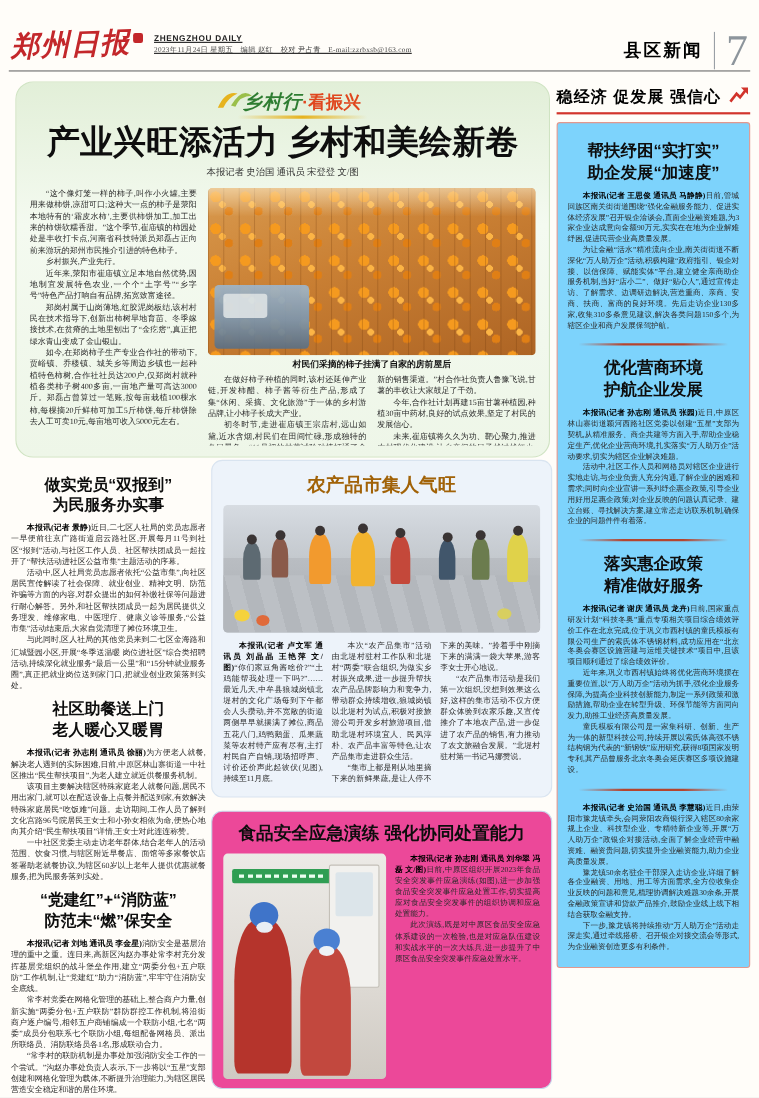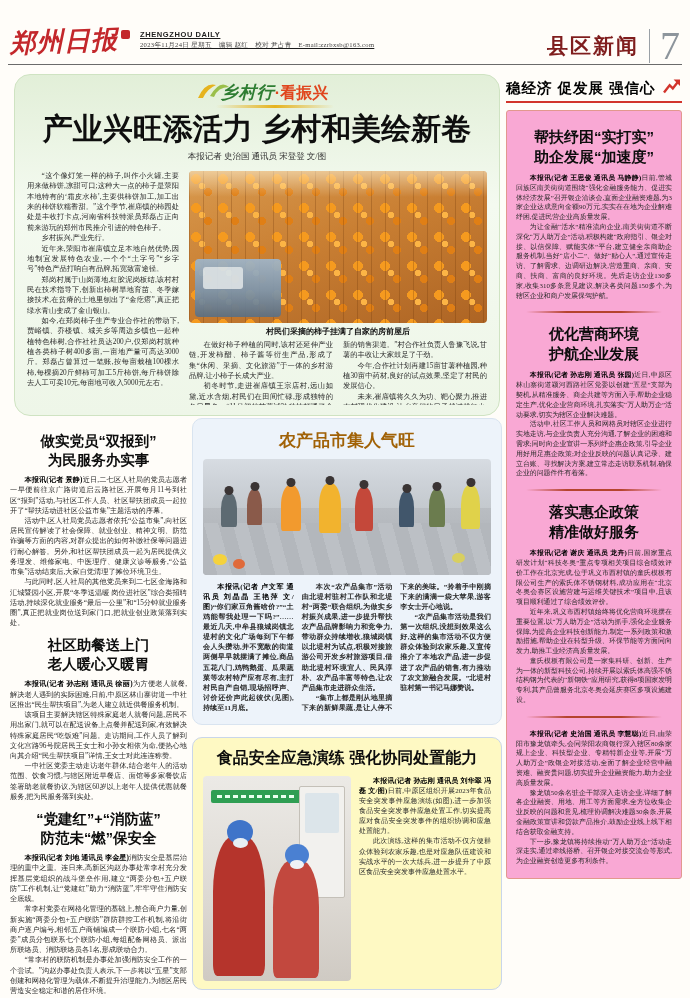--- a/index.html
+++ b/index.html
@@ -9,21 +9,21 @@
   
   .masthead{position:absolute;left:10px;top:28px;right:10px;height:36px;}
   .logo-wrap{position:absolute;left:0;top:0;display:flex;align-items:flex-start;}
   .logo{font-family:"DejaVu Serif",serif;font-style:italic;font-weight:bold;
         font-size:26px;color:#c3272b;letter-spacing:1px;transform:rotate(-2deg);line-height:1;}
   .logo-seal{width:9px;height:9px;background:#c3272b;border-radius:2px;margin:2px 0 0 3px;}
   .mast-info{margin-left:10px;padding-top:2px;text-decoration:underline;}
   .mast-en{font-family:"Liberation Sans",sans-serif;font-size:7.5px;font-weight:bold;color:#222;letter-spacing:.6px;}
   .mast-date{font-size:6.6px;color:#444;margin-top:2px;letter-spacing:.3px;}
   .section-wrap{position:absolute;right:0;top:0;display:flex;align-items:center;height:36px;}
-  .section-title{font-family:"Liberation Sans",sans-serif;font-weight:900;font-size:21px;color:#7f1d1d;letter-spacing:2px;}
+  .section-title{font-family:"Liberation Sans",sans-serif;font-weight:900;font-size:16px;color:#000000;letter-spacing:2px;}
   .section-div{width:1px;height:34px;background:#9aa0a6;margin:0 10px;}
   .page-num{font-family:"Liberation Serif",serif;font-size:40px;color:#8d959c;line-height:36px;}
   .mast-rule{position:absolute;left:8px;right:8px;top:64px;height:1px;background:#6b6b6b;}
 
   
   .lead-panel{position:absolute;left:14px;top:74px;width:486px;height:342px;border-radius:16px;
               background:linear-gradient(180deg,#e2efd8 0%,#f4faf0 38%,#eef6e8 100%);
               border:1px solid #cfe3c2;box-sizing:border-box;}
   .kicker{position:absolute;left:0;right:0;top:6px;text-align:center;height:24px;padding-left:35px;}
   .kicker-leaves{position:absolute;left:50%;top:-2px;transform:translateX(-64px);}
@@ -72,43 +72,43 @@
   .market-box{background:#edf3fa;border:1px solid #d9e4f0;border-radius:10px;padding:8px 10px;box-sizing:border-box;}
   .market-title{font-family:"Liberation Sans",sans-serif;font-weight:900;font-size:17px;text-align:center;margin:2px 0 7px;color:#a16207;}
   .photo-market{position:relative;height:116px;border-radius:4px;overflow:hidden;
     background:linear-gradient(180deg,#d7dce2 0%,#cdd2d8 20%,#c4c9ce 42%,#b9bdc2 42%,#a9adb2 100%);}
   .road{position:absolute;left:0;right:0;bottom:0;height:52px;
     background:repeating-linear-gradient(75deg,#b3b7bc 0 14px,#bcc0c5 14px 28px);}
   .fig{position:absolute;border-radius:45% 45% 10% 10%;}
   .fig::before{content:"";position:absolute;left:50%;top:-7px;transform:translateX(-50%);
     width:9px;height:9px;border-radius:50%;background:#3a3434;}
   .photo-market .bag{position:absolute;border-radius:50%;}
-  .market-text{column-count:3;column-gap:8px;font-size:7.1px;line-height:1.42;margin-top:7px;height:134px;overflow:hidden;font-weight:bold;}
-
-  .food-box{margin-top:12px;background:#fef9c3;border:1px solid #c9d6ea;border-radius:10px;padding:8px 10px;box-sizing:border-box;}
+  .market-text{column-count:3;column-gap:8px;font-size:7.1px;line-height:1.42;margin-top:7px;height:134px;overflow:hidden;}
+
+  .food-box{margin-top:12px;background:#ec4899;border:1px solid #c9d6ea;border-radius:10px;padding:8px 10px;box-sizing:border-box;}
   .food-title{font-family:"Liberation Sans",sans-serif;font-weight:900;font-size:16px;text-align:center;margin:2px 0 7px;color:#0d0d0d;}
   .food-content{display:flex;gap:8px;}
   .photo-food{position:relative;width:148px;height:205px;border-radius:4px;overflow:hidden;flex:none;
     background:linear-gradient(180deg,#eceae6 0%,#ddd9d3 60%,#cfcac3 100%);}
   .food-banner{position:absolute;left:8px;top:14px;width:92px;height:13px;background:#2f9e53;border-radius:2px;}
   .food-banner::after{content:"";position:absolute;left:6px;top:5px;right:6px;height:3px;
     background:repeating-linear-gradient(90deg,#eafff0 0 5px,rgba(0,0,0,0) 5px 8px);}
   .cabinet{position:absolute;right:6px;top:10px;width:44px;height:110px;background:#f2f1ee;border:1px solid #c4c0b8;border-radius:2px;}
   .cabinet::after{content:"";position:absolute;left:5px;top:6px;right:5px;height:40px;background:#dce5ea;border-radius:2px;}
   .suit{position:absolute;border-radius:40% 40% 8% 8%;}
   .cap{position:absolute;border-radius:50%;}
   .food-text{flex:1;font-size:7px;line-height:1.44;}
 
   
   .right-rail{position:absolute;left:506px;top:78px;width:176px;}
   .econ-banner{display:flex;align-items:center;justify-content:space-between;
                border-bottom:2px solid #d2342c;padding-bottom:3px;}
   .econ-banner-text{font-family:"Liberation Sans",sans-serif;font-weight:900;font-size:14.5px;
                     color:#000000;letter-spacing:1px;}
-  .right-box{margin-top:7px;border:1.5px solid #e2988e;border-radius:3px;padding:10px 9px 12px;background:#f9a8d4;}
+  .right-box{margin-top:7px;border:1.5px solid #e2988e;border-radius:3px;padding:10px 9px 12px;background:#7dd3fc;}
   .r-title{font-family:"Liberation Sans",sans-serif;font-weight:900;font-size:15px;line-height:1.3;
            text-align:center;color:#0d0d0d;margin:6px 0 7px;}
   .r-body{font-size:6.9px;line-height:1.42;}
   .r-div{height:2px;margin:11px 10px;border-radius:1px;
          background:linear-gradient(90deg,rgba(190,70,50,0),#b5442e 30%,#b5442e 70%,rgba(190,70,50,0));}
 </style>
 </head>
 <body>
 
 <div class="page">
@@ -245,21 +245,21 @@
           <div class="suit" style="left:10px;top:60px;width:52px;height:140px;background:#b5342c;"></div>
           <div class="cap" style="left:24px;top:44px;width:26px;height:24px;background:#3f74c9;"></div>
           <div class="cap" style="left:30px;top:62px;width:15px;height:10px;background:#e8eef4;"></div>
           <div class="suit" style="left:70px;top:84px;width:46px;height:118px;background:#c2483e;"></div>
           <div class="cap" style="left:82px;top:68px;width:24px;height:22px;background:#4a80d2;"></div>
           <div class="cap" style="left:87px;top:84px;width:14px;height:9px;background:#eef2f6;"></div>
         </div>
         <div class="food-text body-text">
           <p><strong>本报讯(记者 孙志刚 通讯员 刘华翠 冯磊 文/图)</strong><span>日前,中原区组织开展2023年食品安全突发事件应急演练(如图),进一步加强食品安全突发事件应急处置工作,切实提高应对食品安全突发事件的组织协调和应急处置能力。</span></p>
           <div>
-              <p>此次演练,这样的集市活动不仅方便群众体验到农家乐趣,也是对应急队伍建设和实战水平的一次大练兵,进一步提升了中原区食品安全突发事件应急处置水平。</p>
+              <p>此次演练,既是对中原区食品安全应急体系建设的一次检验,也是对应急队伍建设和实战水平的一次大练兵,进一步提升了中原区食品安全突发事件应急处置水平。</p>
             </div>
         </div>
       </div>
     </div>
   </div>
 
   <div class="right-rail">
     <div class="econ-banner">
       <span class="econ-banner-text">稳经济 促发展 强信心</span>
       <span>

